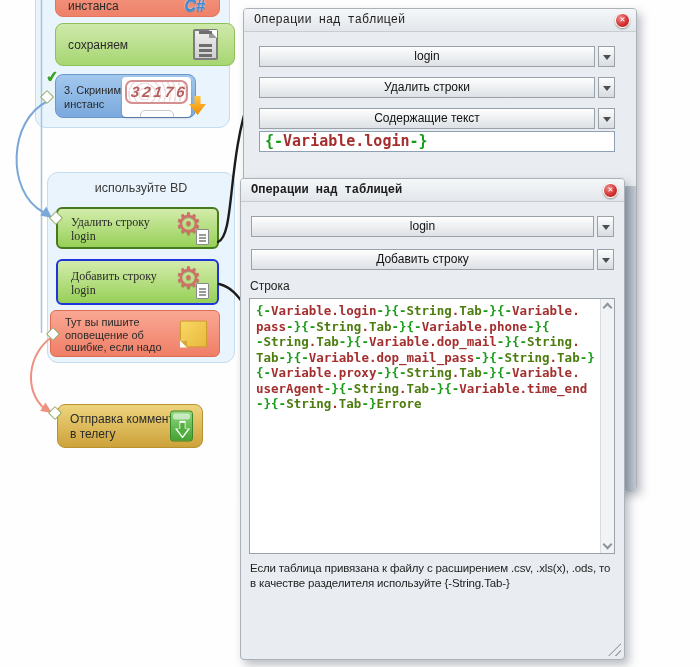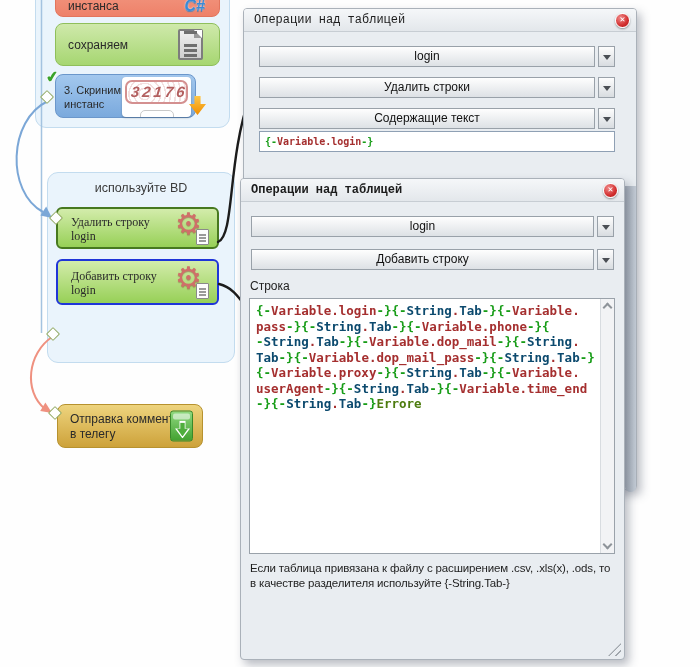--- a/index.html
+++ b/index.html
@@ -88,35 +88,35 @@
     font-size:9px; font-weight:bold; text-align:center; line-height:13px; cursor:pointer; }
   .combo { position:absolute; height:21px; }
   .combo .main { position:absolute; left:0; right:20px; top:0; bottom:0;
     background:linear-gradient(#fefefe,#dde1e5); border:1px solid #99a1a9;
     text-align:center; font-size:12px; color:#111; line-height:19px; }
   .combo .btn { position:absolute; right:0; top:0; width:17px; bottom:0;
     background:linear-gradient(#fdfdfd,#d8dce0); border:1px solid #99a1a9; }
   .combo .btn:after { content:""; position:absolute; left:4px; top:8px;
     border:4px solid transparent; border-top:5px solid #4a4e54; }
   .field { position:absolute; height:21px; background:#fff; border:1px solid #8fa0b4;
-    font-family:"DejaVu Sans Mono", monospace; font-size:10px; font-weight:bold;
+    font-family:"DejaVu Sans Mono", monospace; font-size:15px; font-weight:bold;
     line-height:19px; padding-left:5px; white-space:pre; overflow:hidden; }
   .plabel { position:absolute; font-size:12px; color:#222; }
 
   .textarea { position:absolute; background:#fff; border:1px solid #9aa2aa; overflow:hidden; }
   .code { position:absolute; left:6px; top:4px; right:18px;
     font-family:"DejaVu Sans Mono", monospace; font-size:12.5px; font-weight:bold;
     line-height:15.5px; white-space:pre; }
   .vsb { position:absolute; right:0; top:0; bottom:0; width:14px; background:#f2f3f5;
     border-left:1px solid #d8dce0; }
   .vsb .ch { position:absolute; left:3px; width:7px; height:7px; border:solid #8e949a;
     border-width:0 0 2px 2px; }
   .vsb .up { top:5px; transform:rotate(135deg); }
   .vsb .dn { bottom:5px; transform:rotate(-45deg); }
-  .seg-g { color:#169c16; } .seg-r { color:#a52f2f; } .seg-b { color:#0c4a6e; } .seg-k { color:#4d7c0f; }
+  .seg-g { color:#169c16; } .seg-r { color:#a52f2f; } .seg-b { color:#4d7c0f; } .seg-k { color:#4d7c0f; }
 
   .footer { position:absolute; font-size:11.5px; color:#1e1e1e; line-height:15px;
     letter-spacing:-0.15px; white-space:nowrap; }
   .grip { position:absolute; right:3px; bottom:3px; width:13px; height:13px;
     clip-path:polygon(100% 0,100% 100%,0 100%);
     background:repeating-linear-gradient(135deg,#a0a6ac 0 1.5px,transparent 1.5px 4.5px); }
 
   .scroll-sliver { position:absolute; right:0px; top:177px; width:11px; height:306px;
     background:linear-gradient(90deg,#a9b1bb,#c4ccd6); border-radius:0 0 5px 5px; }
 </style>
@@ -135,21 +135,21 @@
     <path d="M 219,284 C 232,287 238,296 250,312" fill="none" stroke="#1c1c1c" stroke-width="2.4" stroke-linecap="round"></path>
   </svg>
 
   <div class="group" style="left:35px; top:-16px; width:195px; height:144px;"></div>
 
   <div class="node n-red" style="left:55px; top:-32px; width:165px; height:49px;">
     <span style="position:absolute; left:12px; bottom:3px;">инстанса</span>
     <span class="icon-csharp">C#</span>
   </div>
 
-  <div class="node n-green" style="left:55px; top:23px; width:165px; height:43px;">
+  <div class="node n-green" style="left:55px; top:23px; width:180px; height:43px;">
     <span class="nlabel">сохраняем</span>
     <span class="icon-doc">
         <span class="fold"></span>
         <i></i>
         <i></i>
         <i></i>
         <i></i>
       </span>
   </div>
 
@@ -194,20 +194,28 @@
     <span class="icon-gear">
         <span class="g">⚙</span>
         <span class="d">
           <i></i>
           <i></i>
           <i></i>
         </span>
       </span>
   </div>
 
+  <div class="node n-note" style="left:50px; top:310px; width:170px; height:47px;">
+    <span style="position:absolute; left:14px; top:5px; line-height:12.5px;">
+      <span>Тут вы пишите</span><br><span>оповещение об</span><br><span>ошибке, если надо</span>
+    </span>
+    <span class="icon-note">
+        <span class="fold"></span>
+      </span>
+  </div>
   <span class="diamond" style="left:48px; top:329px;"></span>
 
   <div class="node n-gold" style="left:57px; top:404px; width:146px; height:44px;">
     <span style="position:absolute; left:12px; top:7px; line-height:15px;">
       <span>Отправка коммента</span><br><span>в телегу</span>
     </span>
     <span class="icon-download">
         <span class="bar"></span>
         <span class="arr"></span>
         <span class="arr2"></span>

